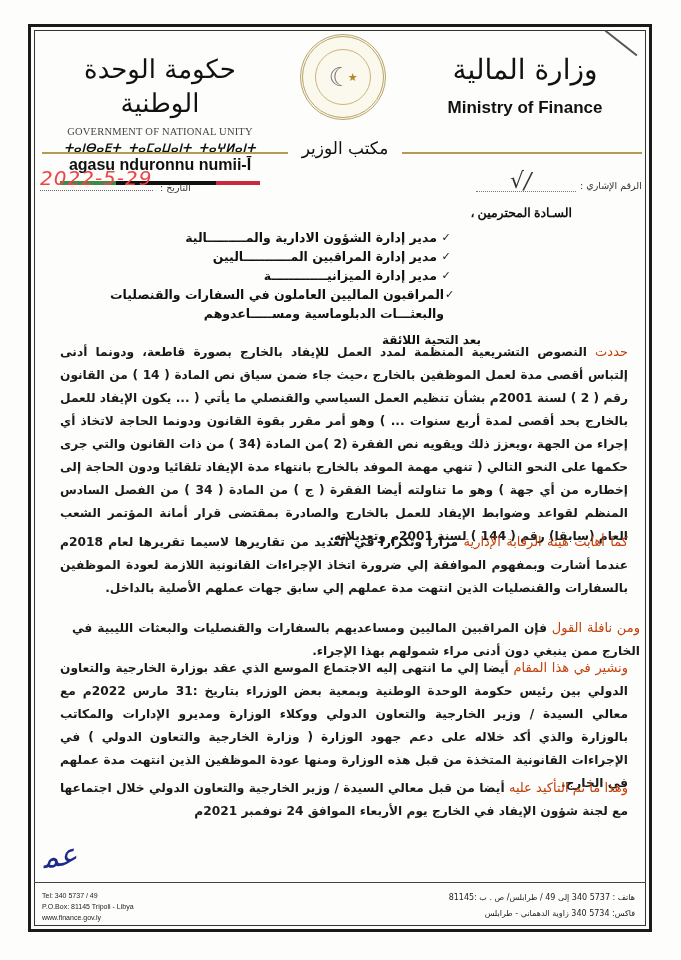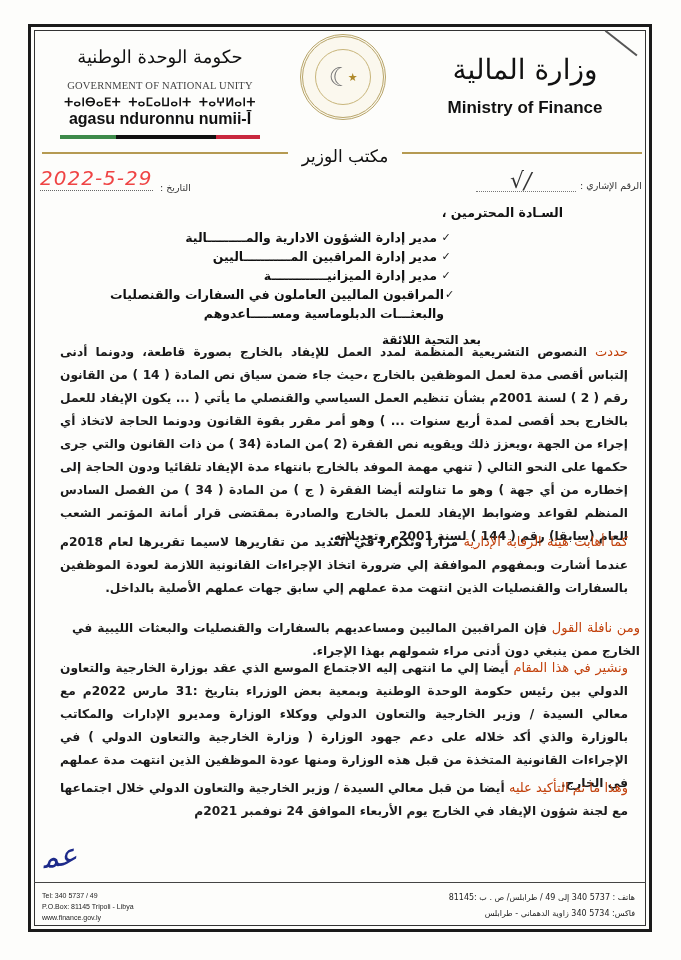--- a/index.html
+++ b/index.html
@@ -15,57 +15,57 @@
     position: absolute; left: 34px; top: 30px; width: 612px; height: 896px;
     border: 1px solid #333; box-sizing: border-box;
   }
   .corner-fold {
     position: absolute; left: 606px; top: 30px; width: 40px; height: 2px;
     background: #555; transform-origin: left top; transform: rotate(38deg);
   }
   
   .gov-block { position: absolute; left: 50px; top: 40px; width: 220px; text-align: center; }
   .gov-ar {
-    font-family: "DejaVu Serif", serif; font-size: 18px; line-height: 34px; direction: rtl;
-    font-weight: normal; letter-spacing: -0.5px;
+    font-family: "DejaVu Serif", serif; font-size: 26px; line-height: 34px; direction: rtl;
+    font-weight: normal; letter-spacing: -0.5px; margin-top: 12px;
   }
   .gov-en { font-family: "Liberation Serif", serif; font-size: 10.5px; color: #444; letter-spacing: 0.2px; margin-top: 6px; }
-  .gov-tif { font-family: "DejaVu Sans Mono", monospace; font-size: 11.5px; font-weight: bold; margin-top: 4px; letter-spacing: 0.5px; }
+  .gov-tif { font-family: "DejaVu Sans Mono", monospace; font-size: 11.5px; font-weight: bold; margin-top: 4px; letter-spacing: 0.5px; font-style: italic; }
   .gov-lat { font-family: "Liberation Sans", sans-serif; font-size: 16px; font-weight: bold; margin-top: 0px; line-height: 20px; }
   .flag-bar { display: flex; width: 200px; height: 4px; margin: 6px auto 0; }
   .flag-bar span { display: block; height: 4px; }
   .seal {
     position: absolute; left: 300px; top: 34px; width: 86px; height: 86px; border-radius: 50%;
     border: 3px double #b8a56a; box-sizing: border-box; background: #fbf8ee;
   }
   .seal-ring {
     position: absolute; left: 12px; top: 12px; width: 56px; height: 56px; border-radius: 50%;
     border: 1.5px solid #c8b57a; box-sizing: border-box; display: flex; align-items: center; justify-content: center;
   }
   .seal-crescent { font-size: 26px; color: #777; line-height: 1; }
   .seal-star { font-size: 11px; color: #b08a2a; margin-left: -4px; }
   .ministry-block { position: absolute; left: 410px; top: 50px; width: 230px; text-align: center; }
   .ministry-ar { font-family: "DejaVu Serif", serif; font-size: 28px; line-height: 40px; direction: rtl; }
   .ministry-en { font-family: "Liberation Sans", sans-serif; font-size: 17px; font-weight: bold; margin-top: 8px; }
   .gold-line { position: absolute; top: 152px; height: 1.5px; background: #b59a52; }
   .office-title {
     position: absolute; left: 290px; top: 138px; width: 110px; text-align: center;
-    font-family: "DejaVu Serif", serif; font-size: 17px; direction: rtl; margin-top: 8px;
+    font-family: "DejaVu Serif", serif; font-size: 17px; direction: rtl;
   }
   .ref-label { position: absolute; left: 580px; top: 180px; font-size: 9.5px; direction: rtl; color: #333; }
   .ref-dots { position: absolute; left: 476px; top: 191px; width: 100px; border-top: 1px dotted #777; }
   .ref-scribble { position: absolute; left: 510px; top: 168px; font-family: "DejaVu Serif", serif; font-size: 22px; color: #333; font-style: italic; }
   .date-label { position: absolute; left: 160px; top: 182px; font-size: 9.5px; color: #333; direction: rtl; }
   .date-value {
     position: absolute; left: 40px; top: 166px; font-family: "DejaVu Sans", sans-serif; font-size: 20px;
     font-style: italic; color: #ef4444; border-bottom: 1px dotted #666; letter-spacing: 1px;
   }
   
   .rtl { direction: rtl; text-align: right; }
-  .salutation { position: absolute; right: 118px; top: 205px; font-size: 12.5px; font-weight: bold; }
+  .salutation { position: absolute; right: 109px; top: 205px; font-size: 12.5px; font-weight: bold; font-family: Liberation Serif, serif; }
   .recipients { position: absolute; right: 226px; top: 228px; list-style: none; margin: 0; padding: 0; width: 360px; }
   .recipients li { font-size: 12.5px; font-weight: bold; line-height: 19px; display: flex; flex-direction: row; }
   .check { display: inline-block; width: 18px; font-size: 11px; font-weight: normal; text-align: center; }
   .greeting { position: absolute; right: 200px; top: 333px; font-size: 12px; font-weight: bold; }
   .para {
     position: absolute; left: 60px; width: 568px; font-size: 12.2px; line-height: 23px; text-align: justify;
     text-align-last: right; font-weight: bold; color: #1a1a1a;
   }
   .para .lead { font-weight: normal; color: #c2410c; font-size: 13px; }
   

